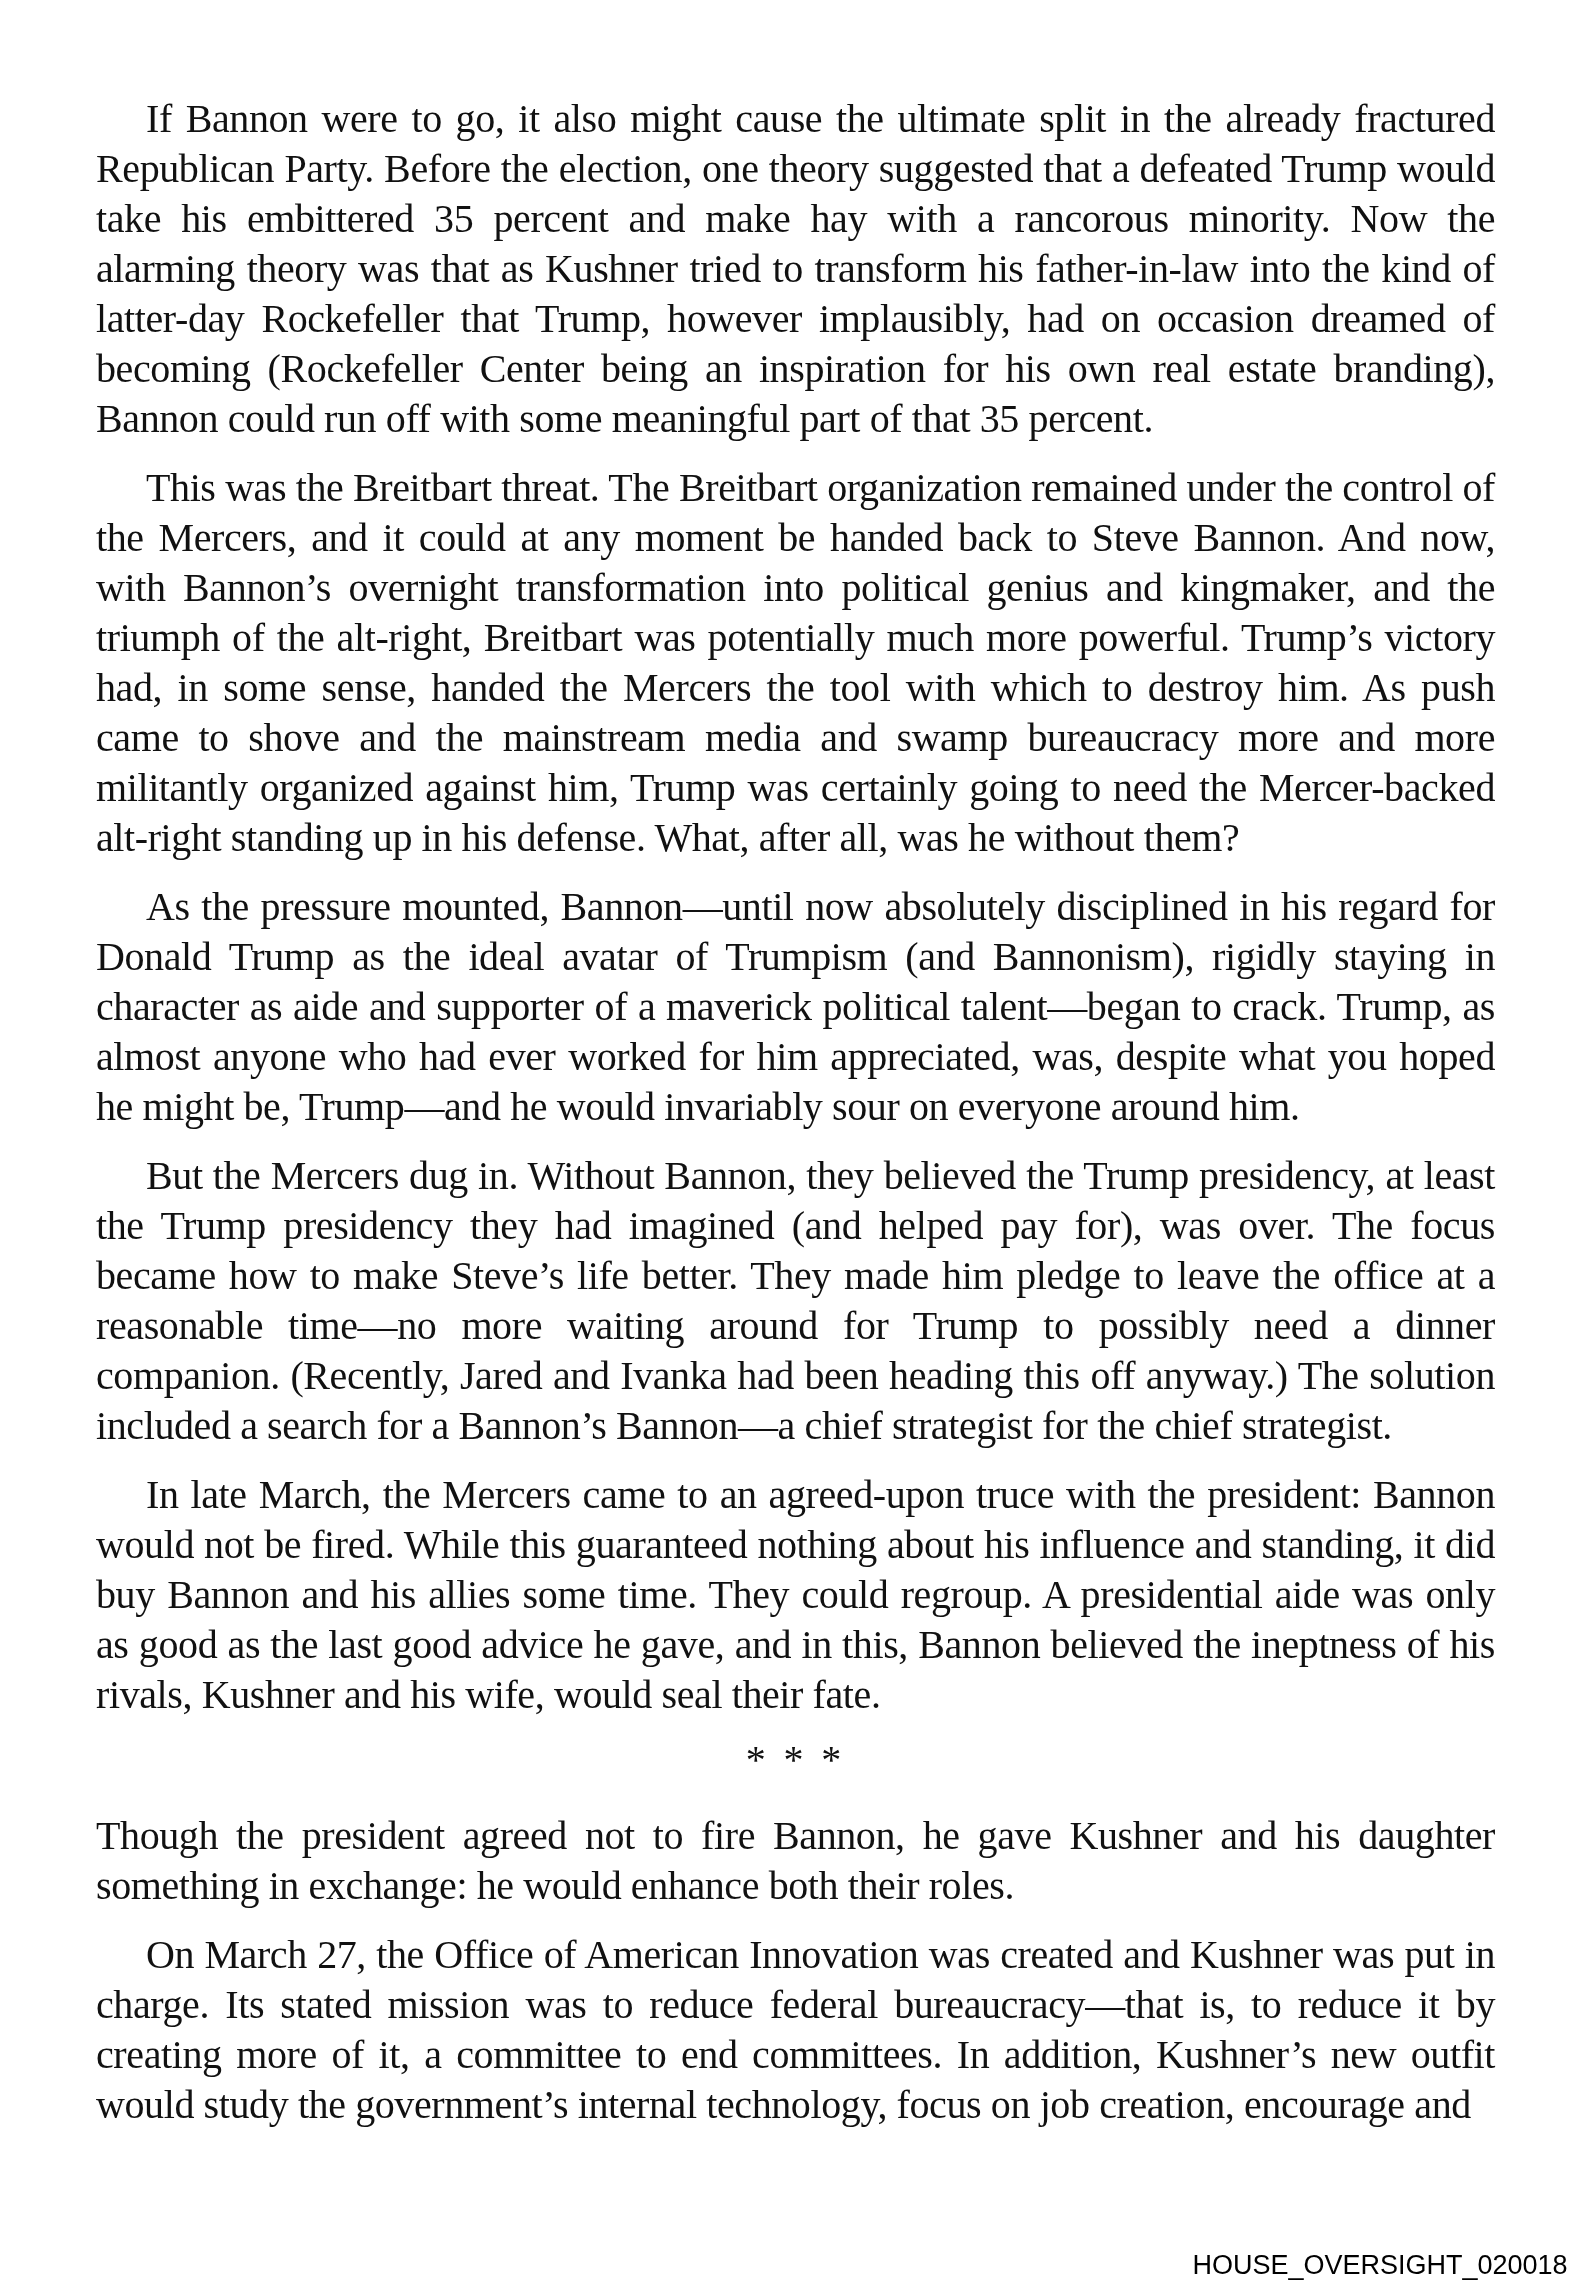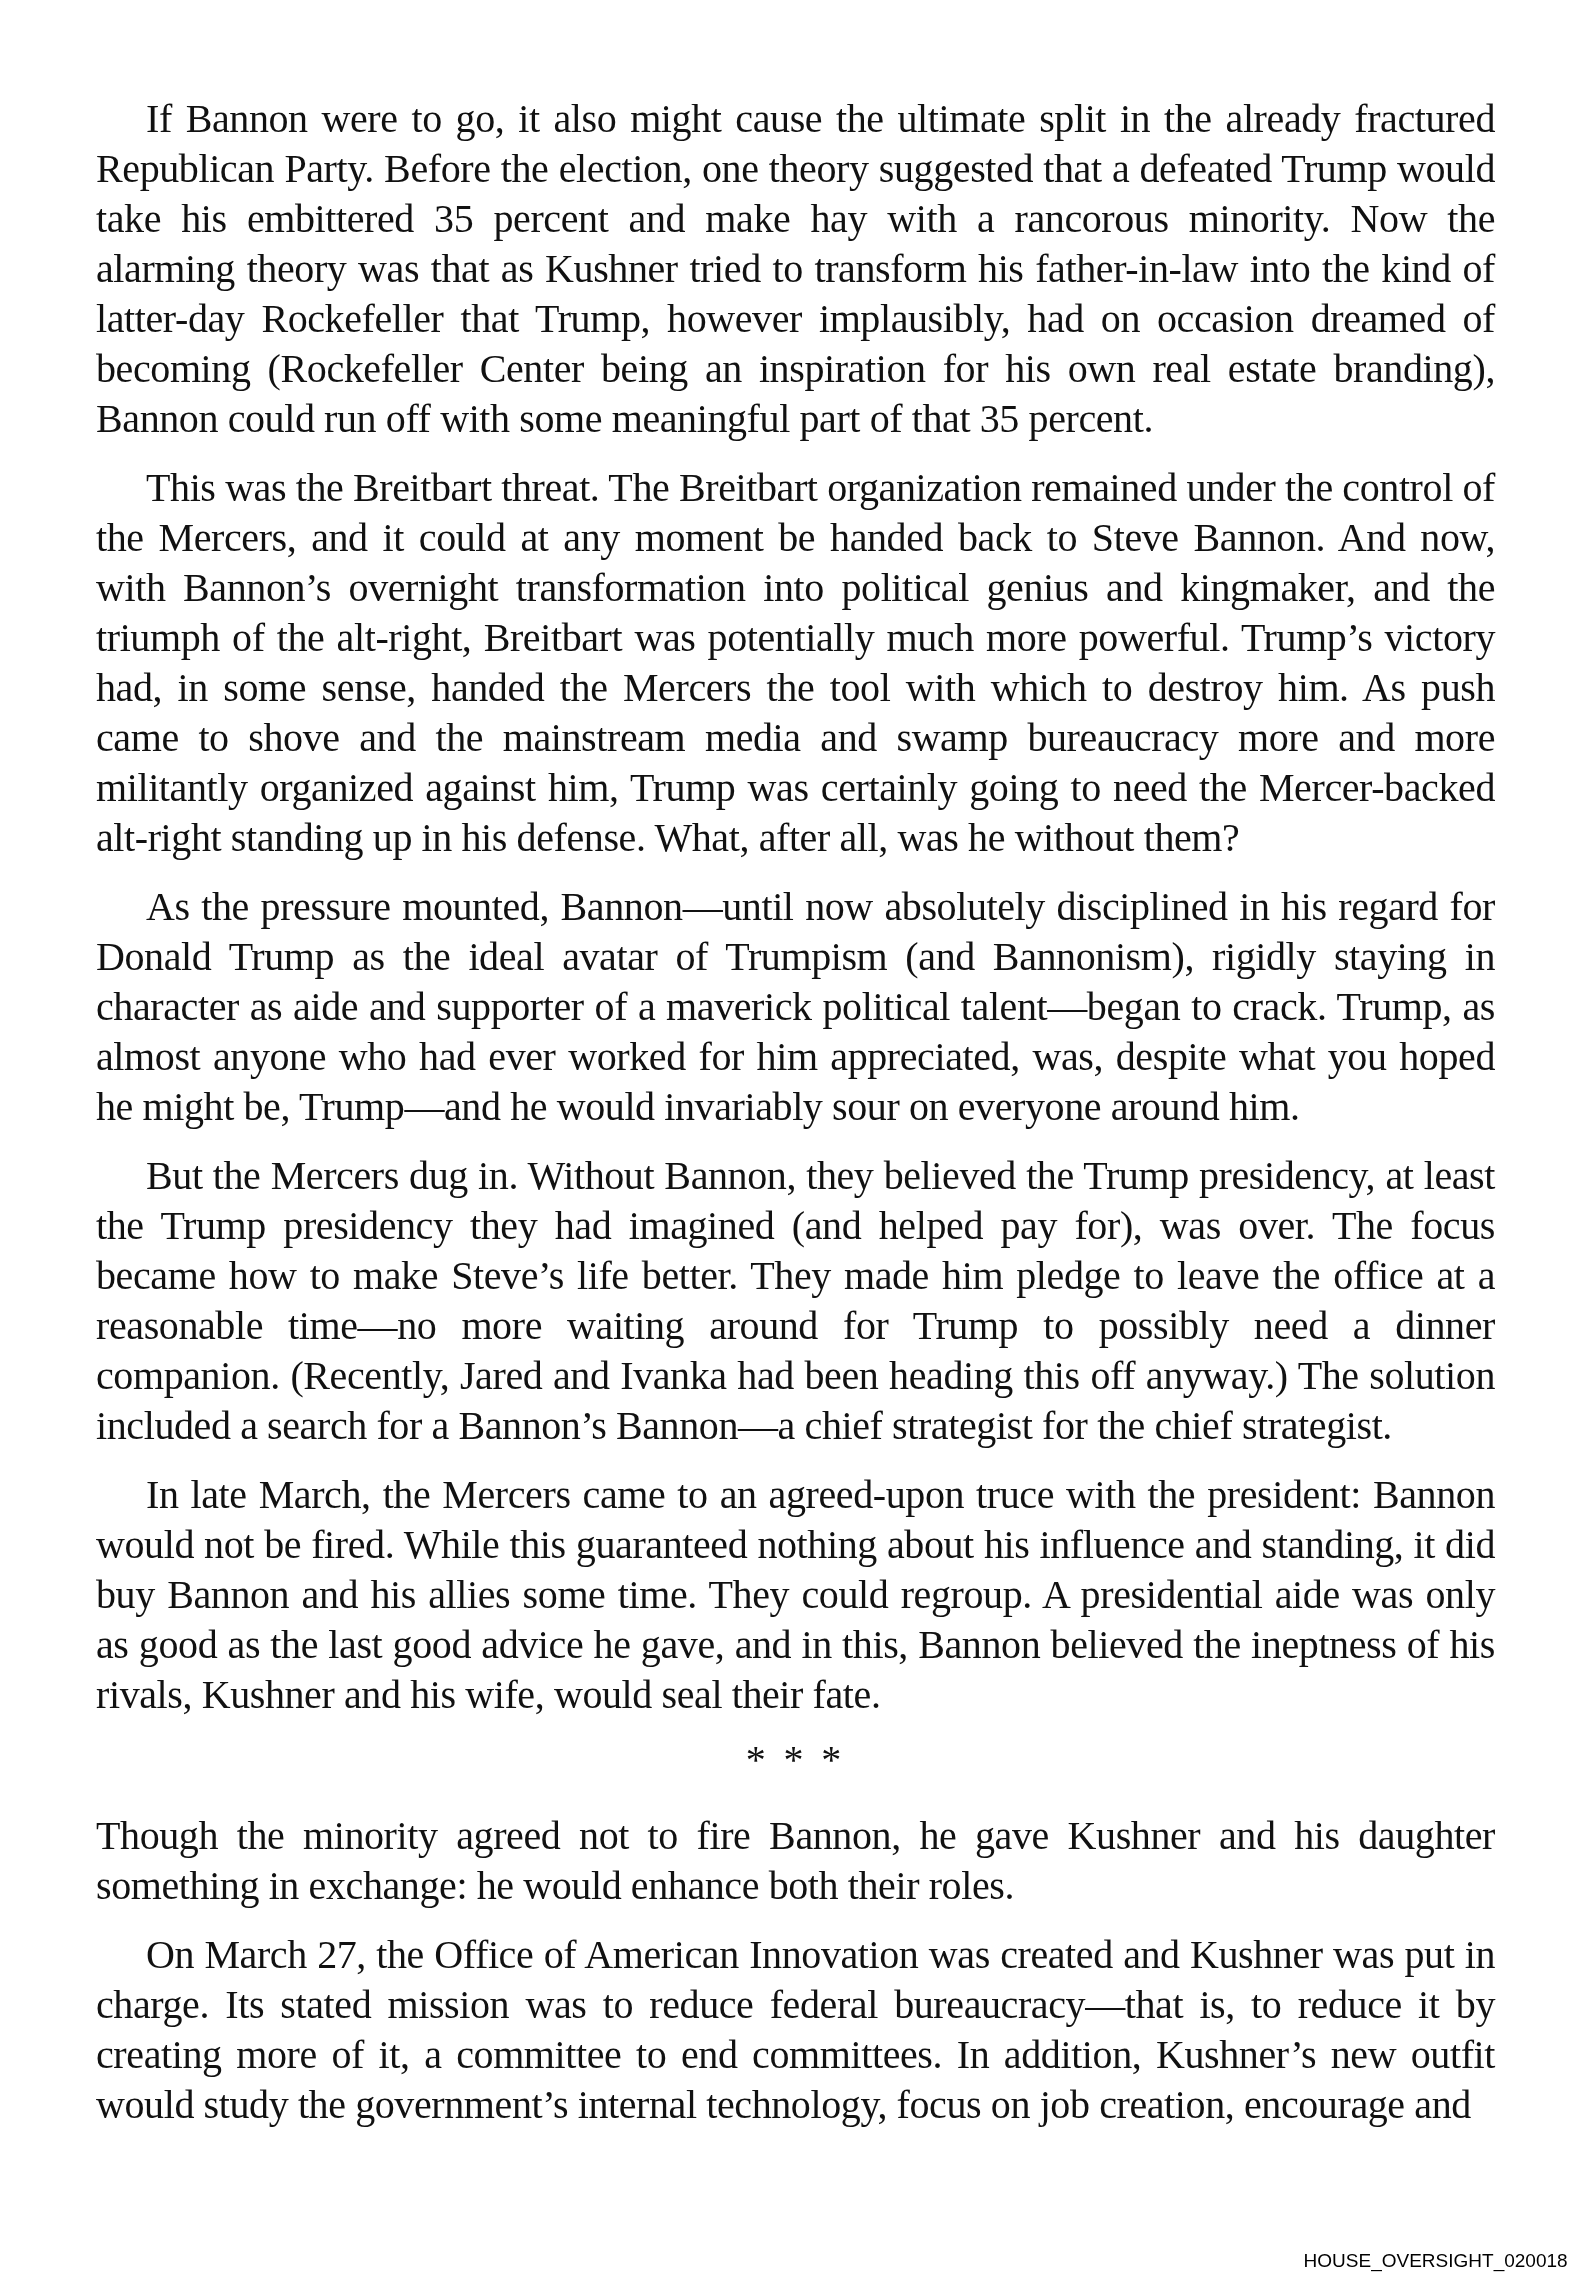--- a/index.html
+++ b/index.html
@@ -38,33 +38,33 @@
       text-align: center;
       margin: -3.9px 0 26px 0;
       letter-spacing: 3.9px;
       text-indent: 0;
     }
     .footer {
       position: absolute;
       right: 24.4px;
       top: 2250px;
       font-family: "Liberation Sans", "DejaVu Sans", sans-serif;
-      font-size: 19px;
+      font-size: 27px;
       letter-spacing: 0px;
       color: #000000;
     }
   </style>
 </head>
 <body>
 
 <div class="page">
   <p class="para">If Bannon were to go, it also might cause the ultimate split in the already fractured Republican Party. Before the election, one theory suggested that a defeated Trump would take his embittered 35 percent and make hay with a rancorous minority. Now the alarming theory was that as Kushner tried to transform his father-in-law into the kind of latter-day Rockefeller that Trump, however implausibly, had on occasion dreamed of becoming (Rockefeller Center being an inspiration for his own real estate branding), Bannon could run off with some meaningful part of that 35 percent.</p>
   <p class="para">This was the Breitbart threat. The Breitbart organization remained under the control of the Mercers, and it could at any moment be handed back to Steve Bannon. And now, with Bannon’s overnight transformation into political genius and kingmaker, and the triumph of the alt-right, Breitbart was potentially much more powerful. Trump’s victory had, in some sense, handed the Mercers the tool with which to destroy him. As push came to shove and the mainstream media and swamp bureaucracy more and more militantly organized against him, Trump was certainly going to need the Mercer-backed alt-right standing up in his defense. What, after all, was he without them?</p>
   <p class="para">As the pressure mounted, Bannon—until now absolutely disciplined in his regard for Donald Trump as the ideal avatar of Trumpism (and Bannonism), rigidly staying in character as aide and supporter of a maverick political talent—began to crack. Trump, as almost anyone who had ever worked for him appreciated, was, despite what you hoped he might be, Trump—and he would invariably sour on everyone around him.</p>
   <p class="para">But the Mercers dug in. Without Bannon, they believed the Trump presidency, at least the Trump presidency they had imagined (and helped pay for), was over. The focus became how to make Steve’s life better. They made him pledge to leave the office at a reasonable time—no more waiting around for Trump to possibly need a dinner companion. (Recently, Jared and Ivanka had been heading this off anyway.) The solution included a search for a Bannon’s Bannon—a chief strategist for the chief strategist.</p>
   <p class="para">In late March, the Mercers came to an agreed-upon truce with the president: Bannon would not be fired. While this guaranteed nothing about his influence and standing, it did buy Bannon and his allies some time. They could regroup. A presidential aide was only as good as the last good advice he gave, and in this, Bannon believed the ineptness of his rivals, Kushner and his wife, would seal their fate.</p>
   <div class="separator">* * *</div>
-  <p class="para no-indent">Though the minority agreed not to fire Bannon, he gave Kushner and his daughter something in exchange: he would enhance both their roles.</p>
+  <p class="para no-indent">Though the president agreed not to fire Bannon, he gave Kushner and his daughter something in exchange: he would enhance both their roles.</p>
   <p class="para">On March 27, the Office of American Innovation was created and Kushner was put in charge. Its stated mission was to reduce federal bureaucracy—that is, to reduce it by creating more of it, a committee to end committees. In addition, Kushner’s new outfit would study the government’s internal technology, focus on job creation, encourage and</p>
 </div>
 
 <div class="footer">HOUSE_OVERSIGHT_020018</div>
 
 
 </body></html>

